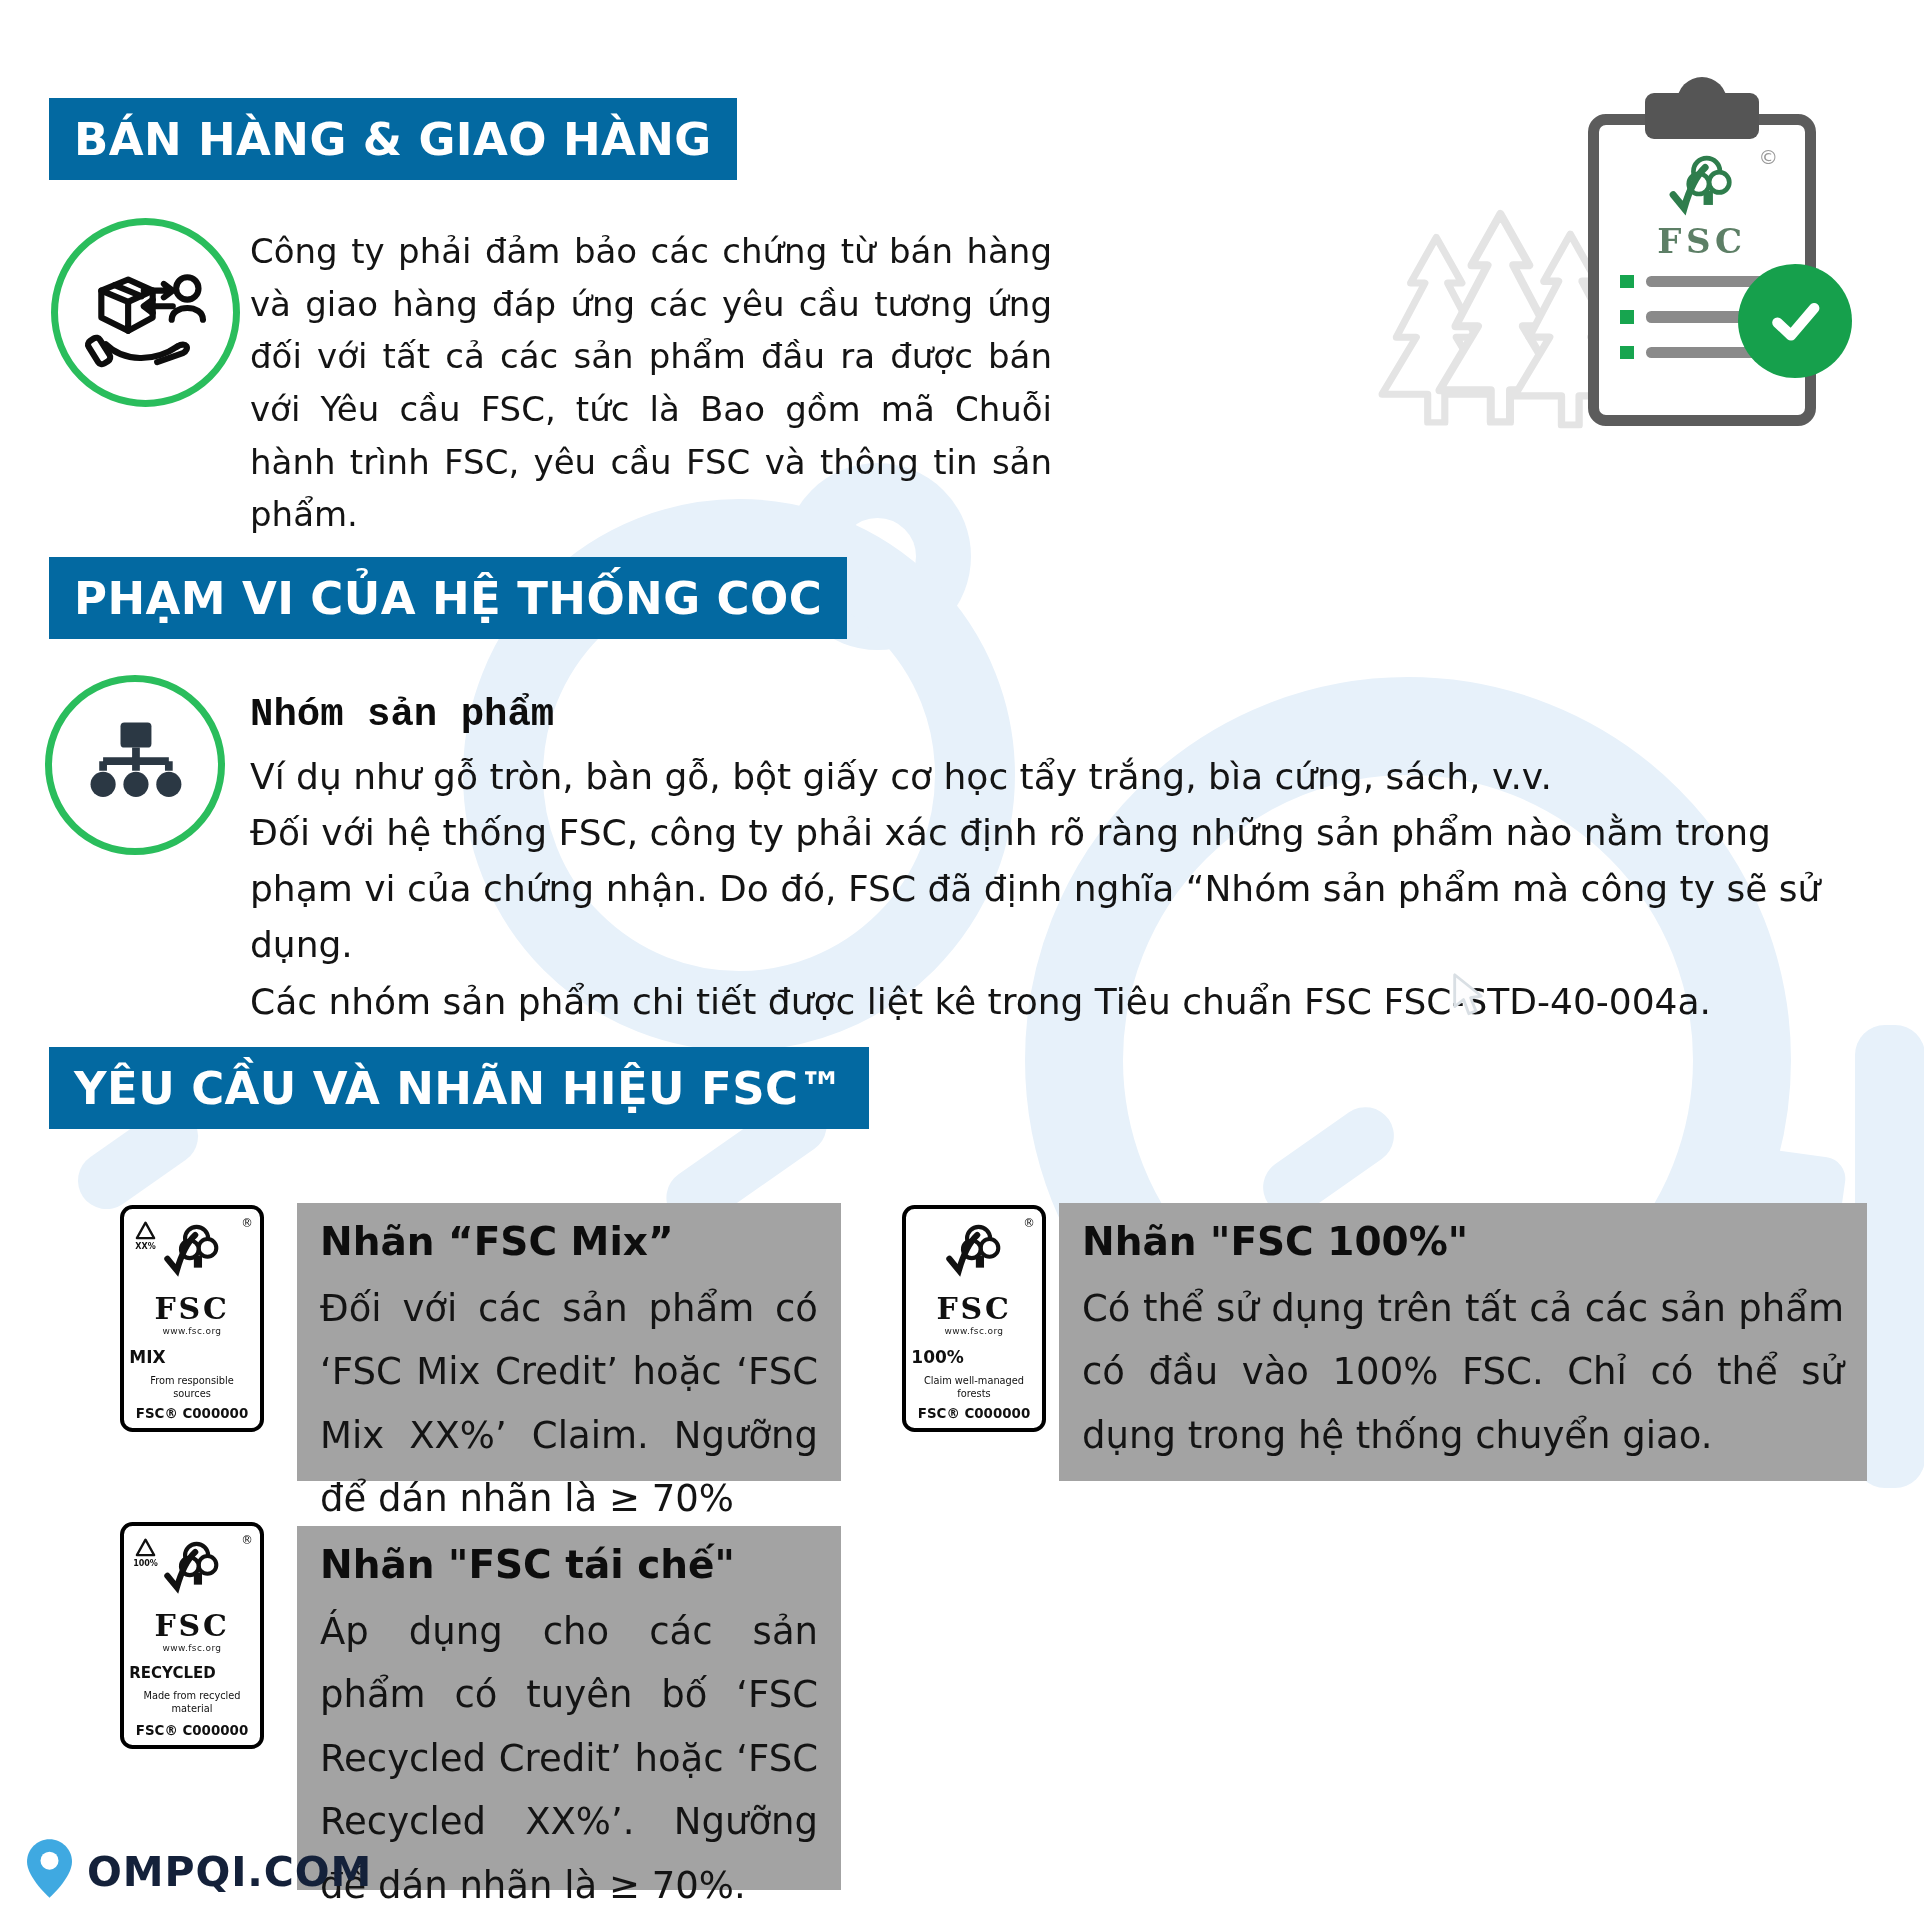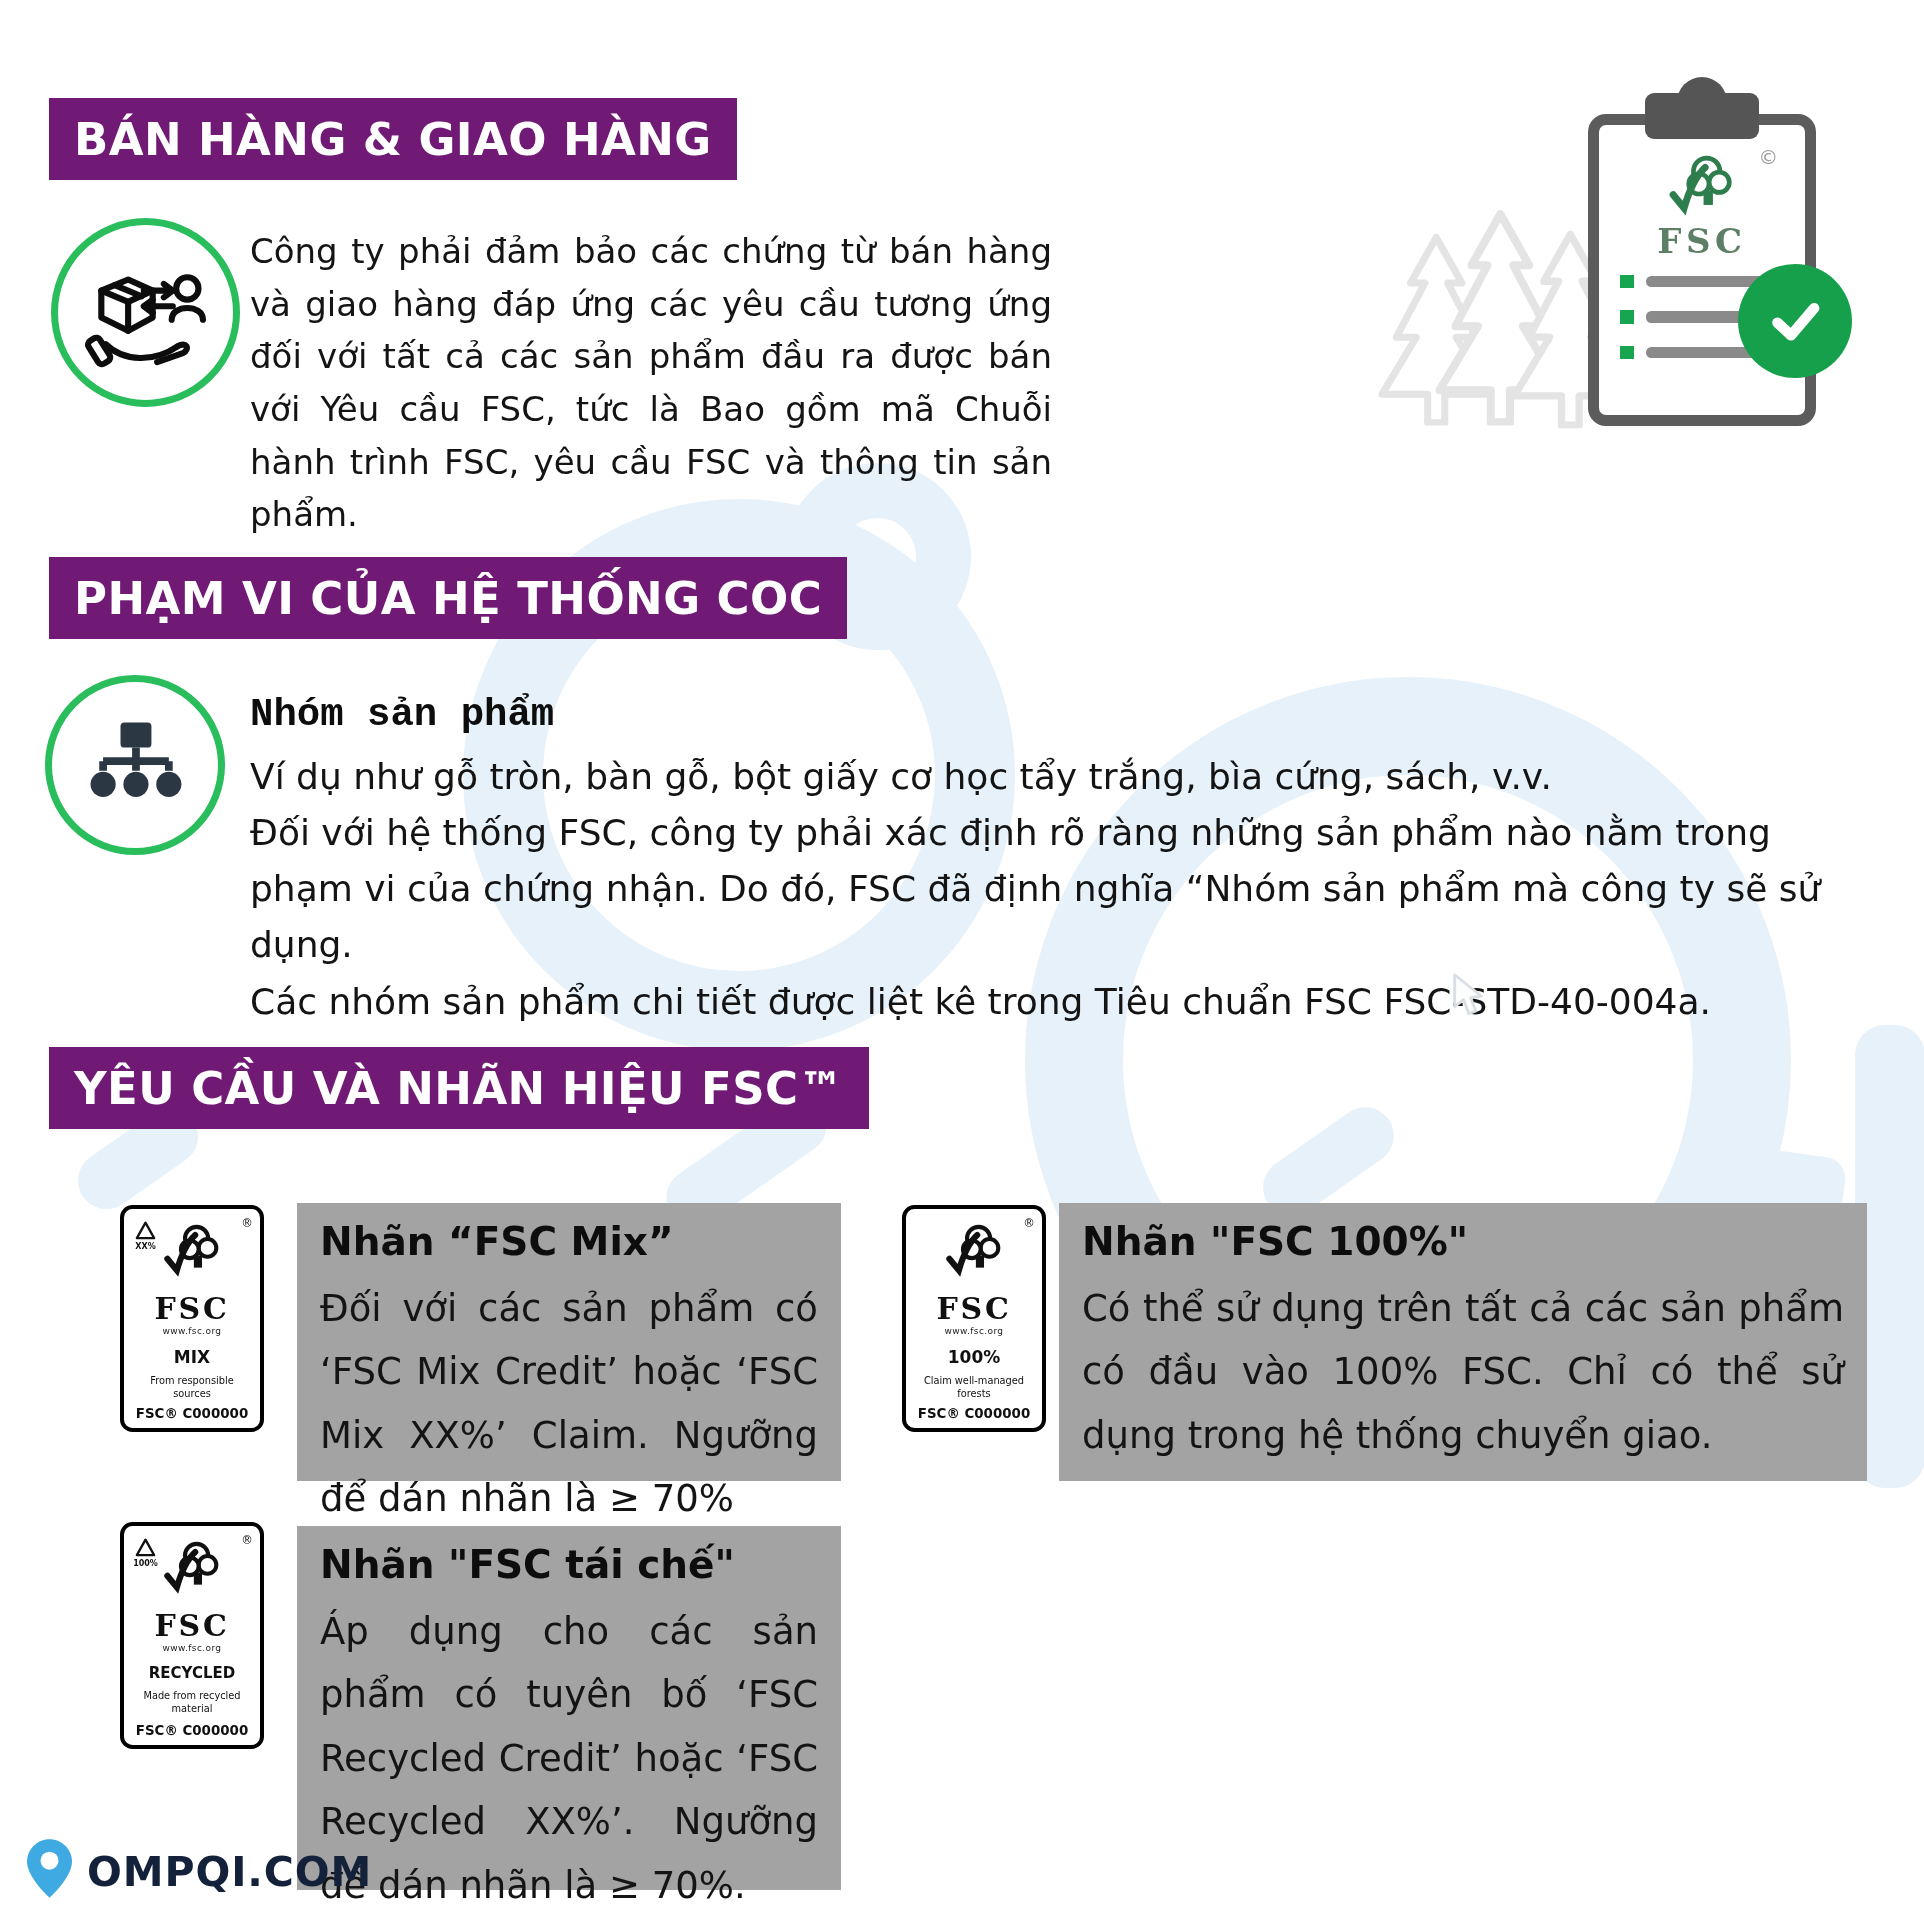--- a/index.html
+++ b/index.html
@@ -8,21 +8,21 @@
   .page { position:relative; width:1925px; height:1925px; background:#ffffff; overflow:hidden; }
   .page > * { position:absolute; z-index:1; }
 
   
   .wm { position:absolute; z-index:0; }
   .wm-ring { border-radius:50%; border-style:solid; border-color:#e7f1fa; background:transparent; }
   .wm-fill { background:#e7f1fa; }
 
   
   .hbar { display:inline-flex; align-items:center; height:82px; padding:0 25px;
-          background:#701a75; color:#ffffff; font-weight:700; font-size:45px; letter-spacing:0.4px; white-space:nowrap; }
+          background:#0369a1; color:#ffffff; font-weight:700; font-size:45px; letter-spacing:0.4px; white-space:nowrap; }
 
   
   .icon-circle { border:7.1px solid #2abd5c; border-radius:50%; background:#fff;
                  display:flex; align-items:center; justify-content:center; }
 
   
   .para { font-size:34px; line-height:1.55; text-align:justify; color:#141414; }
   .scope-sub { font-size:39px; font-weight:700; color:#0d0d0d; }
   .scope-text p { font-size:36px; line-height:1.56; color:#141414; }
 
@@ -47,21 +47,21 @@
   
   .fsc-tile { position:absolute; width:144px; height:227px; background:#fff; border:4.5px solid #000;
               border-radius:12.5px; display:flex; flex-direction:column; padding:9px 5.3px 7.1px; }
   .tile-top { position:relative; height:77px; display:flex; justify-content:center; }
   .tile-tri { position:absolute; left:2.7px; top:1.8px; width:27px; text-align:center; }
   .tile-tri .pct { font-size:8px; font-weight:700; display:block; margin-top:-1.8px; }
   .tile-reg { position:absolute; right:1.8px; top:-1.8px; font-size:11.6px; }
   .tile-brand { font-family:"DejaVu Serif","Liberation Serif",serif; font-weight:700; font-size:30px;
                 letter-spacing:2.7px; text-align:center; margin-top:-3.6px; }
   .tile-url { font-size:9px; text-align:center; letter-spacing:0.4px; color:#1c1c1c; }
-  .tile-type { font-size:17px; font-weight:700; text-align:center; margin-top:10.7px; }
+  .tile-type { font-size:17px; font-weight:700; text-align:left; margin-top:10.7px; }
   .tile-tagline { font-size:9.8px; line-height:1.3; text-align:center; margin-top:8px; padding:0 5.3px; }
   .tile-license { font-size:13.4px; font-weight:700; text-align:center; margin-top:auto; }
 
   
   .card-text { background:#a3a3a3; padding:16px 23px 0; }
   .card-title { font-size:39px; font-weight:700; margin-bottom:12.5px; color:#0d0d0d; }
   .card-body { font-size:37px; line-height:1.72; text-align:justify; color:#141414; }
 
   
   .footer-site { font-size:41px; font-weight:700; color:#14213a; letter-spacing:0.9px; }

